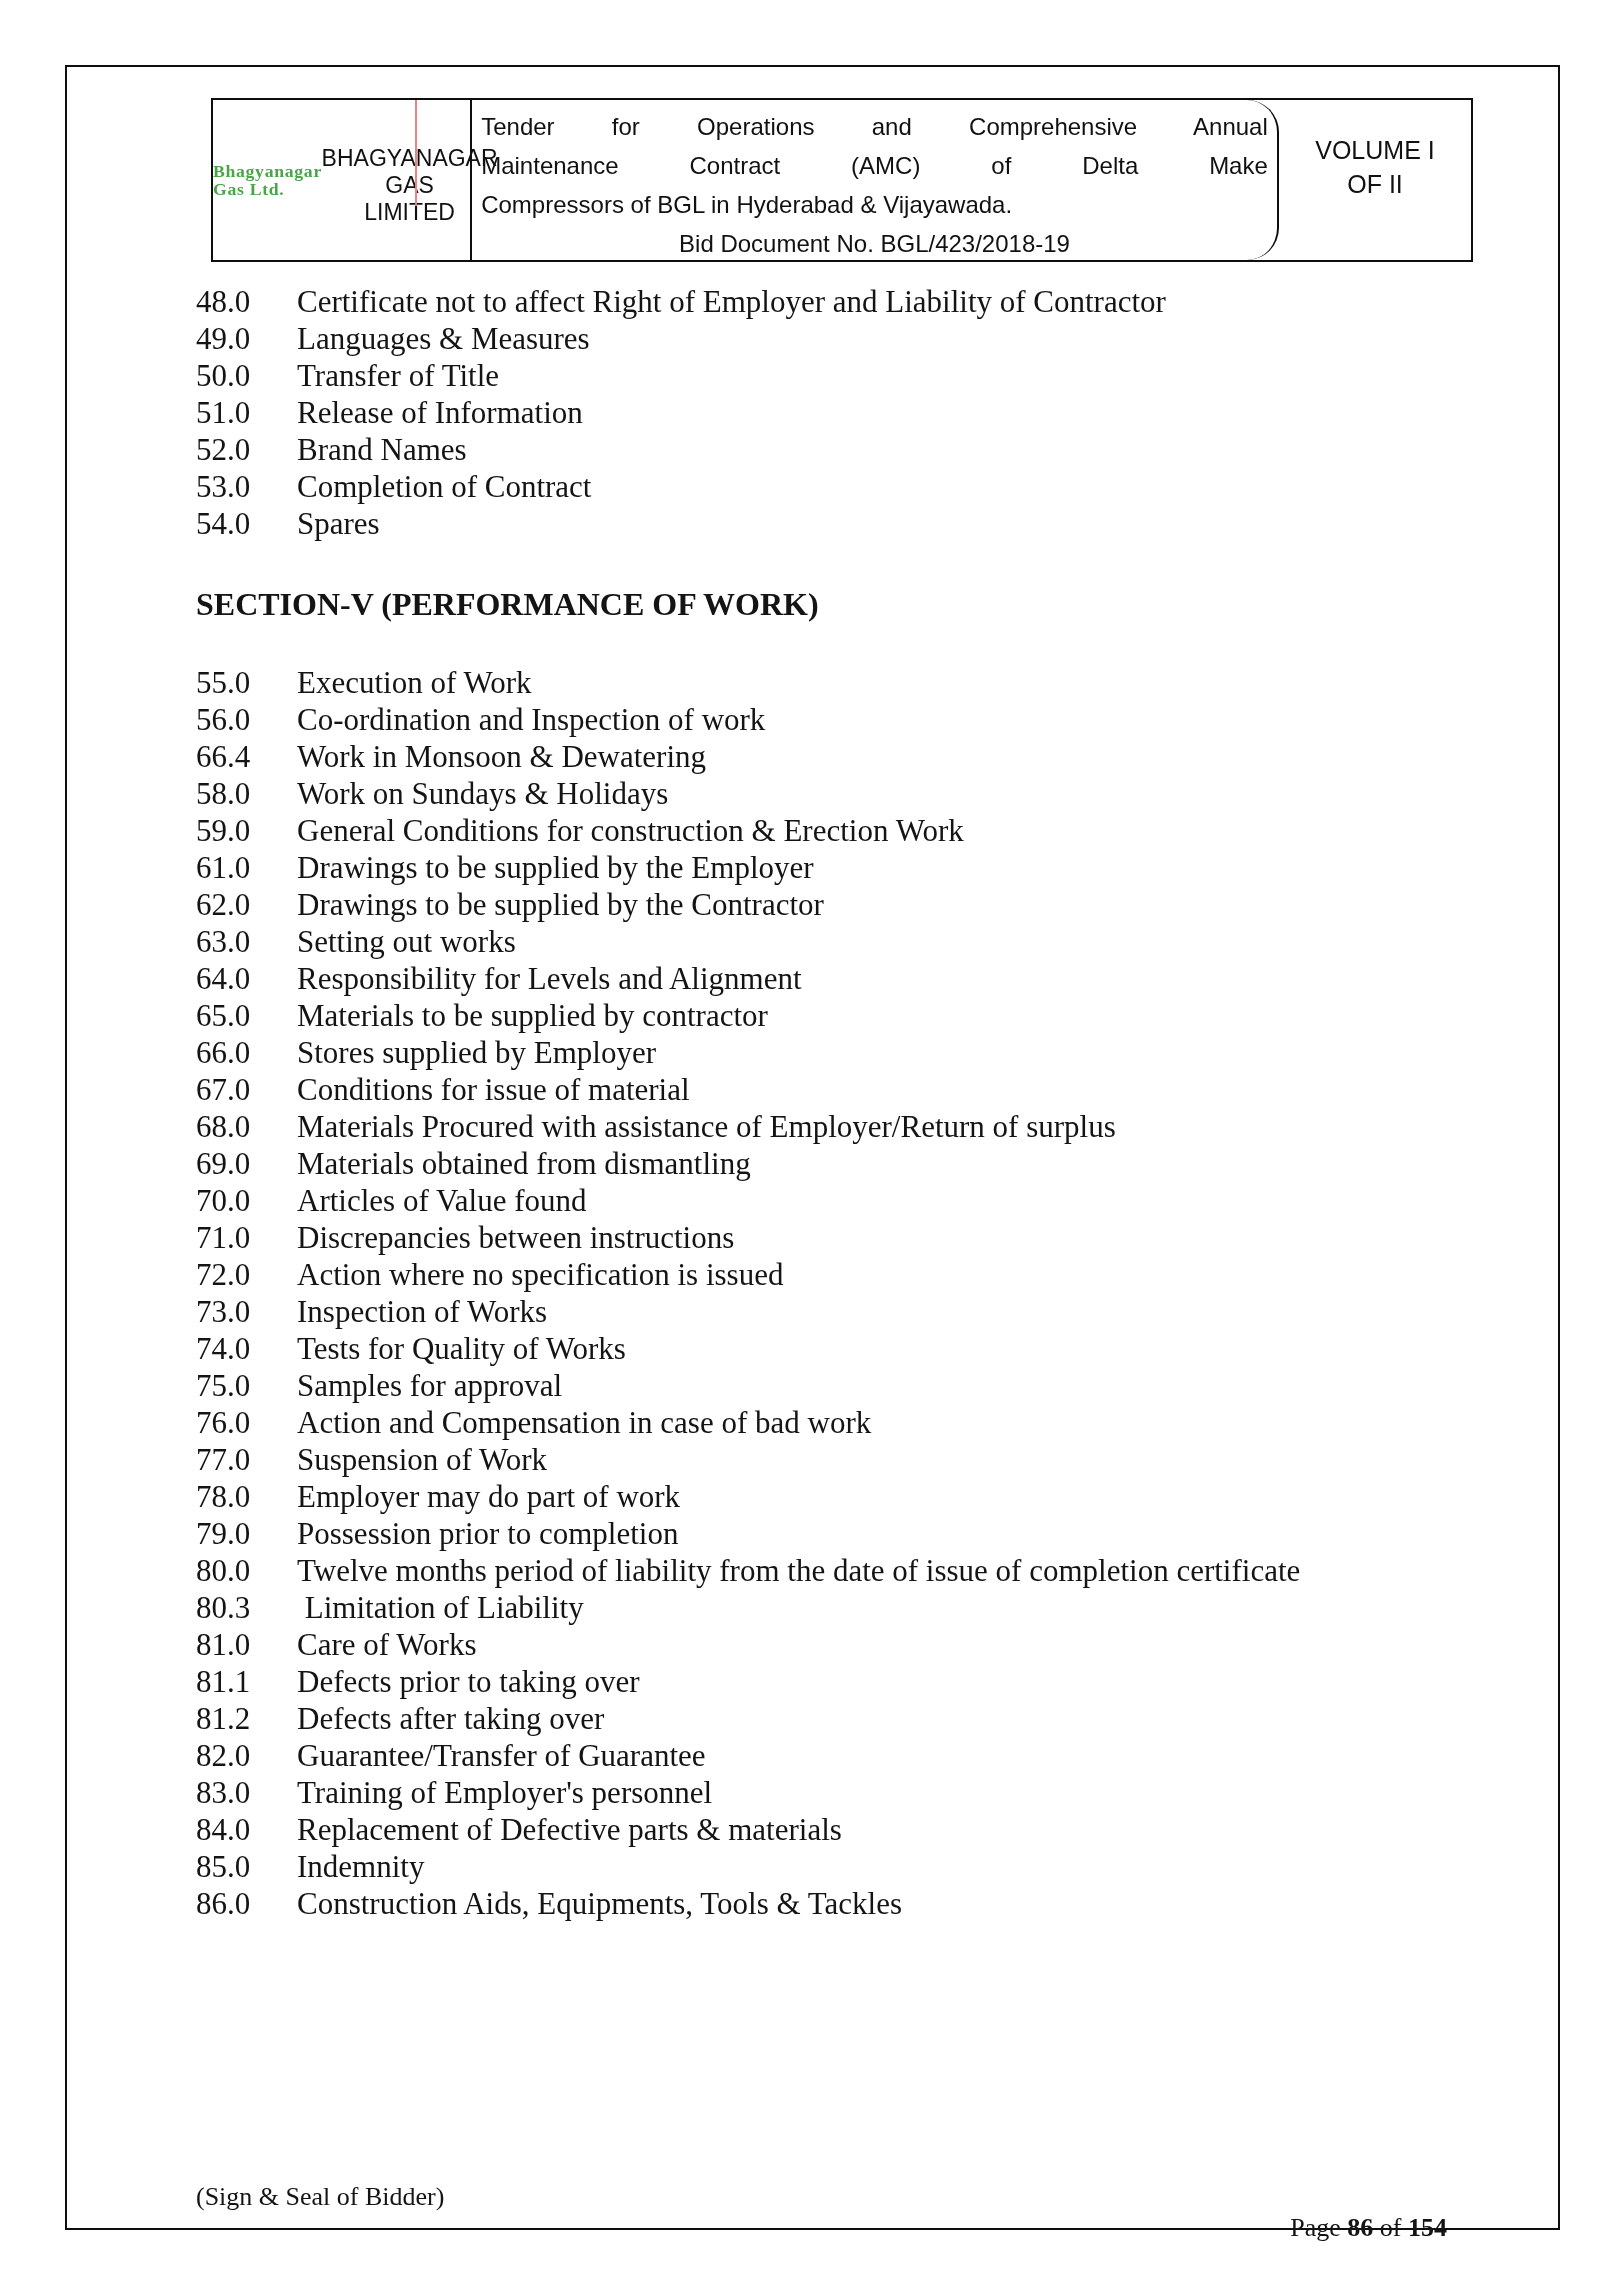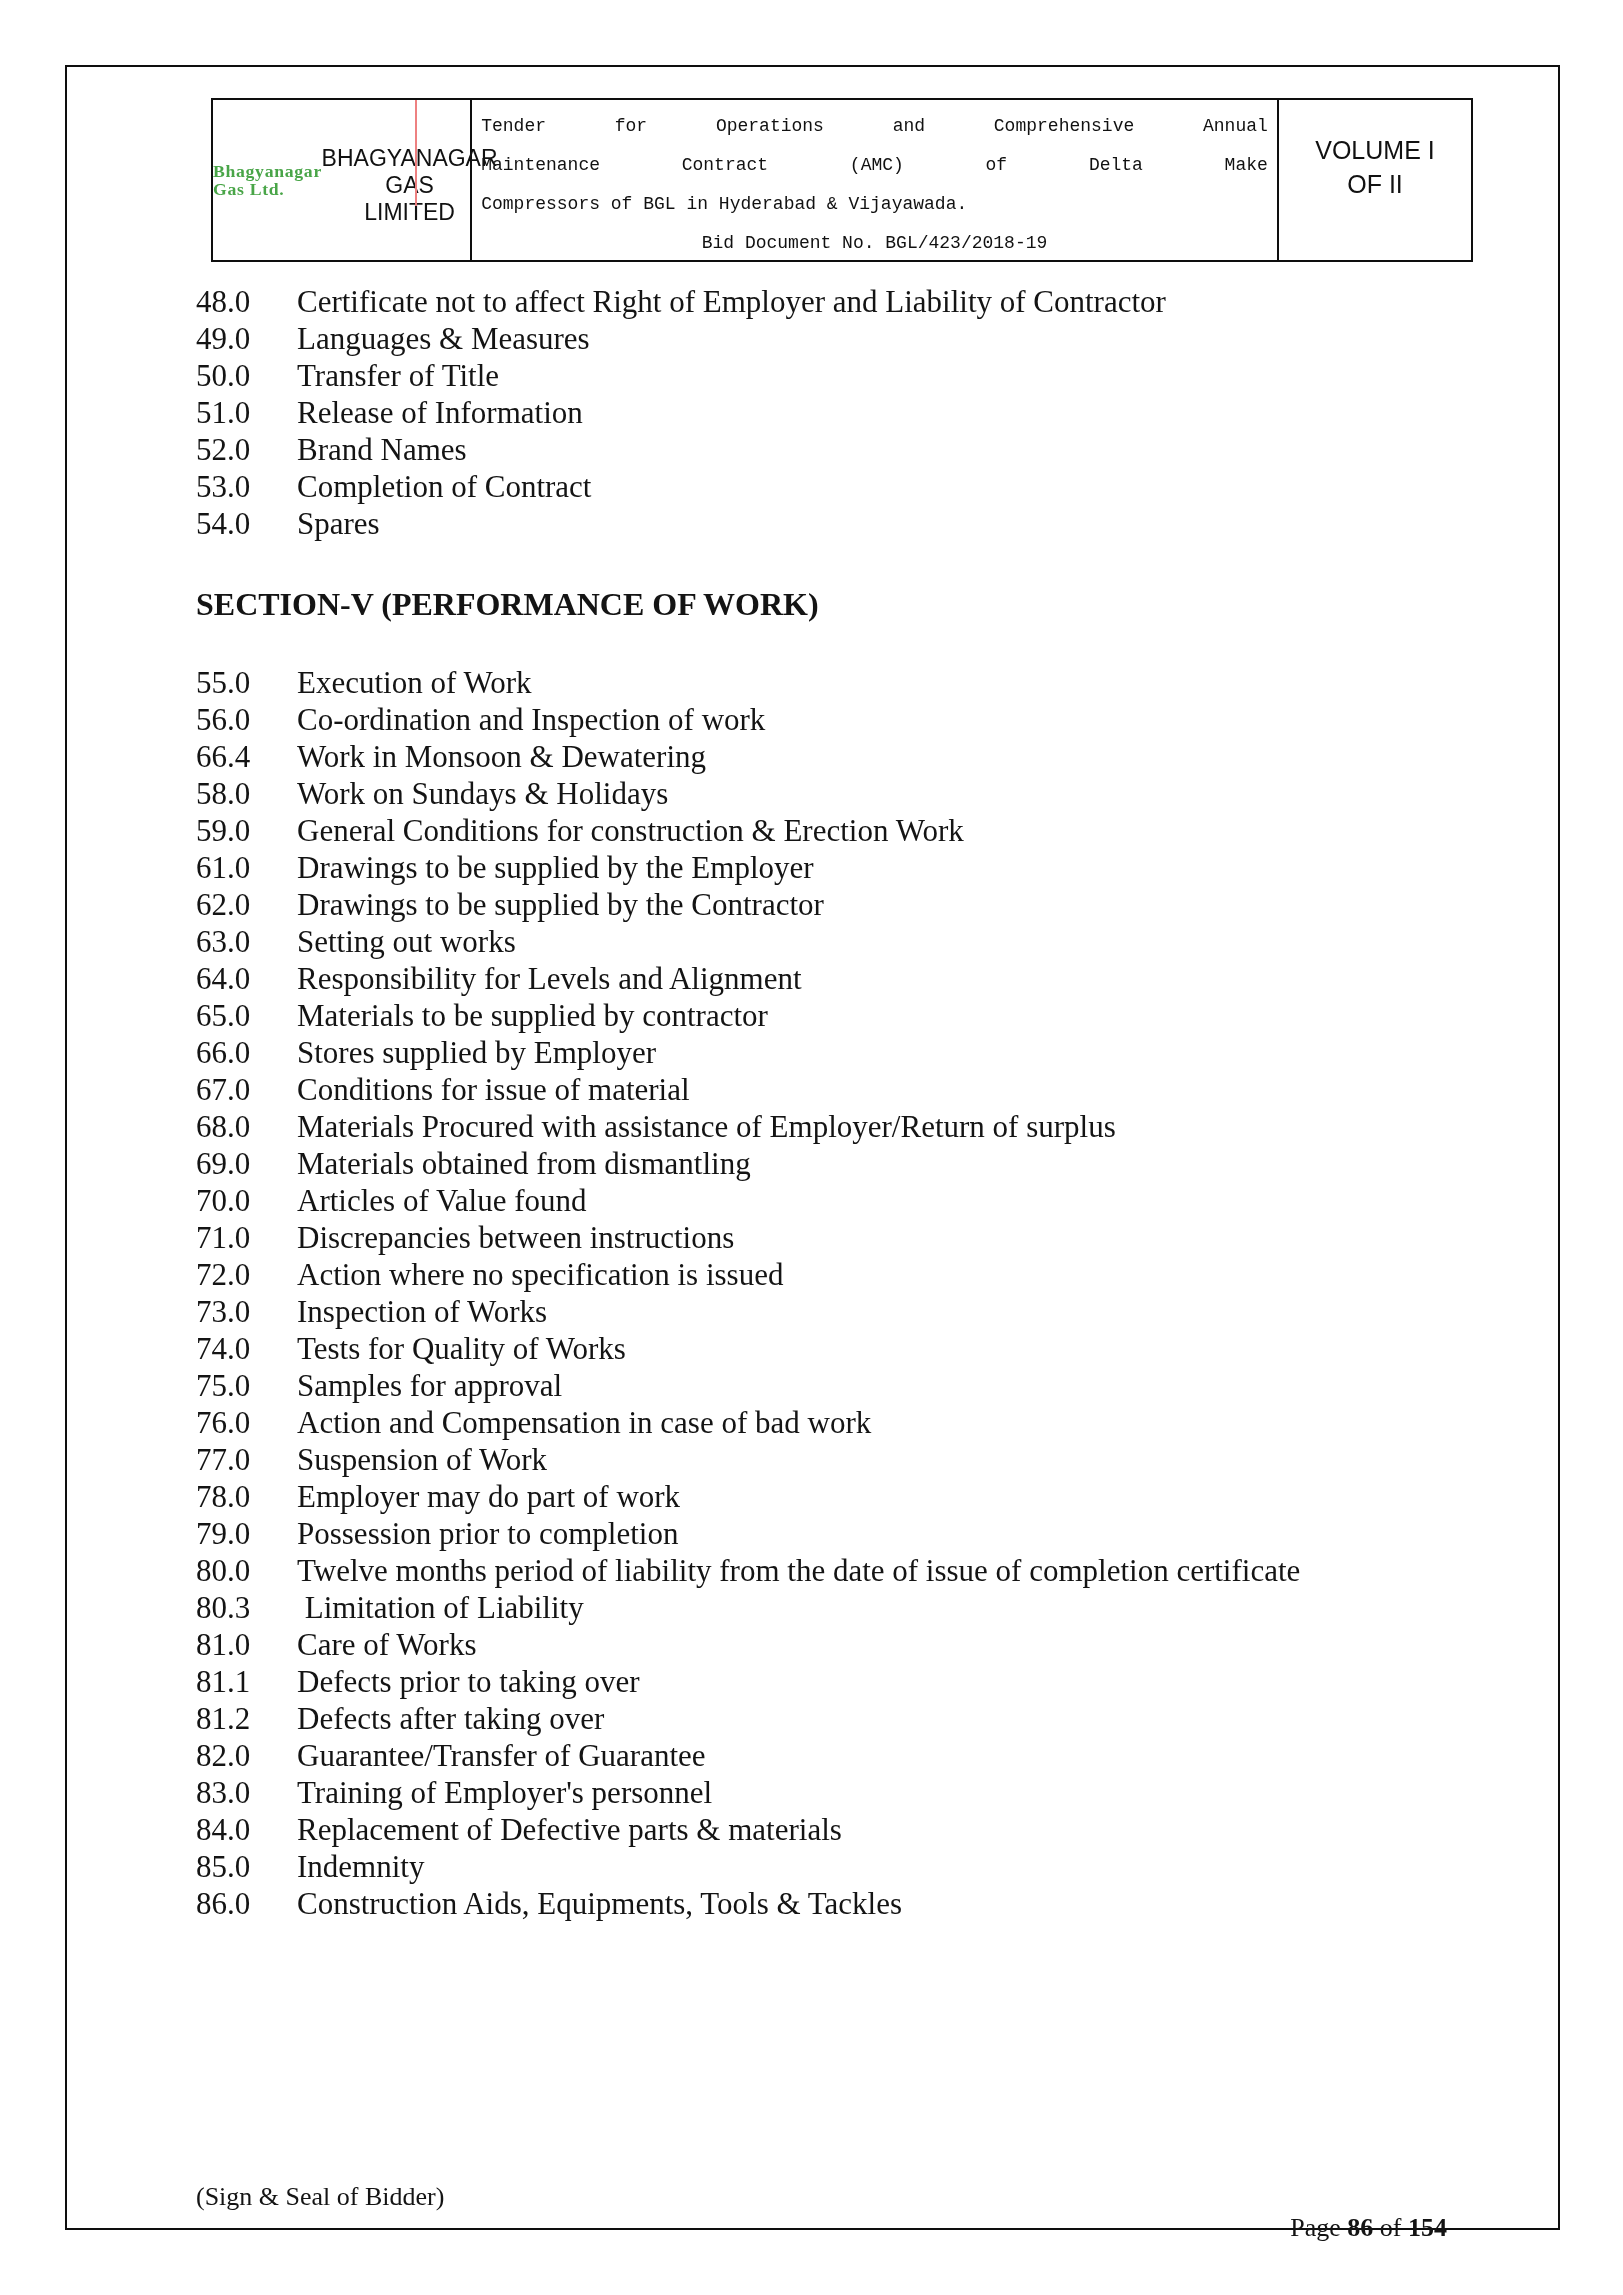--- a/index.html
+++ b/index.html
@@ -35,22 +35,22 @@
     margin-top:1.3px;
   }
   .company-name{
     font-family:"Liberation Sans", sans-serif;
     font-size:23px;line-height:27px;text-align:center;color:#111;
     margin-top:11px;
   }
   .title-cell{
     flex:1;box-sizing:border-box;border-right:2px solid #0e0e0e;
     padding:6.5px 9.2px 0 9.2px;
-    font-family:Liberation Mono, monospace;
-    font-size:18px;line-height:39px;color:#111;
+    font-family:Liberation Sans, sans-serif;
+    font-size:24px;line-height:39px;color:#111;border-radius:32px;
   }
   .title-line-justify{text-align:justify;text-align-last:justify;}
   .title-line-left{text-align:left;}
   .title-line-center{text-align:center;}
   .volume-cell{
     width:192px;box-sizing:border-box;
     display:flex;flex-direction:column;align-items:center;justify-content:center;
     font-family:"Liberation Sans", sans-serif;
     font-size:25px;line-height:34px;color:#111;text-align:center;
     padding-bottom:26px;

